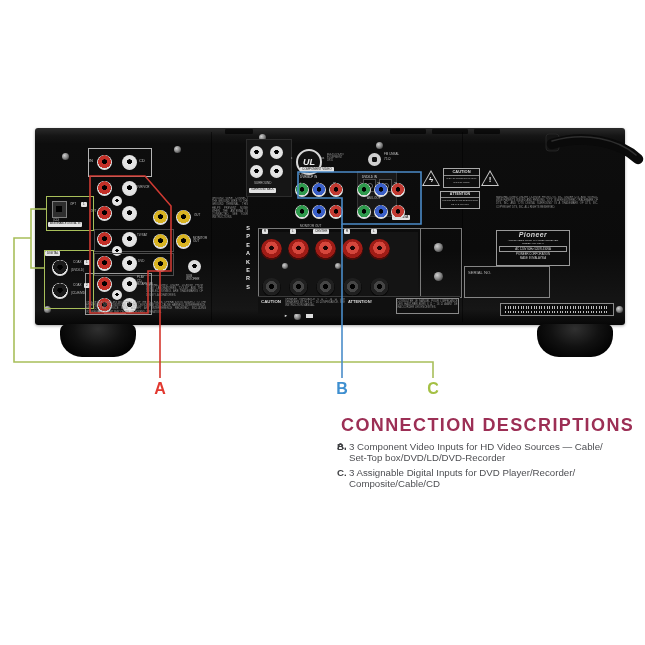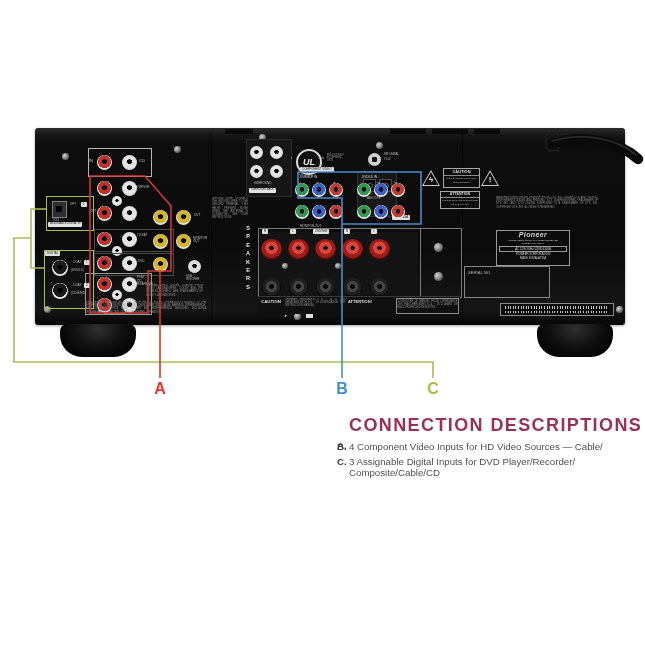--- a/index.html
+++ b/index.html
@@ -30,21 +30,21 @@
   .tiny{color:#909090;font-size:2.6px;line-height:3.2px;text-align:justify;overflow:hidden;}
   .obox{border:1.4px solid;}
   .tri{width:18px;height:16px;clip-path:polygon(50% 0,0 100%,100% 100%);background:#c9c9c9;}
   .tri .in{position:absolute;left:1.5px;top:2px;width:15px;height:13px;clip-path:polygon(50% 0,0 100%,100% 100%);background:#101010;}
   .tri .g{position:absolute;left:0;top:4px;width:18px;text-align:center;color:#e8e8e8;font-size:8px;line-height:12px;font-weight:bold;}
   .wlabel{background:#0e0e0e;border:1px solid #a8a8a8;color:#d8d8d8;text-align:center;overflow:hidden;}
   .wlabel .h{font-size:4px;font-weight:bold;line-height:6px;border-bottom:.5px solid #8a8a8a;}
   .wlabel .s{font-size:2.3px;line-height:2.9px;color:#b5b5b5;padding:1px;}
   .callout-letter{font-size:16px;font-weight:bold;width:18px;text-align:center;}
   .desc{left:337px;top:415px;width:298px;}
-  .desc h2{margin:0 0 4px 12px;font-size:18px;font-weight:bold;letter-spacing:1.4px;white-space:nowrap;}
+  .desc h2{margin:0 0 4px 4px;font-size:18px;font-weight:bold;letter-spacing:1.4px;white-space:nowrap;}
   .item{position:relative;padding-left:12px;font-size:9.7px;line-height:11px;color:#4e4f53;margin-bottom:4.5px;}
   .item .mk{position:absolute;left:0;top:0;font-weight:bold;color:#3f4043;}
   .bars{background:repeating-linear-gradient(90deg,#bdbdbd 0 1px,transparent 1px 2.6px);height:2.6px;}
   .plabel{color:#d4d4d4;text-align:center;}
   .plabel .logo{font-size:7px;font-weight:bold;font-style:italic;letter-spacing:.4px;line-height:8px;}
   .plabel .r1{font-size:2.5px;line-height:3.2px;}
   .plabel .bx{border:.6px solid #9a9a9a;margin:.8px 2px;padding:.6px 0;font-size:2.8px;line-height:3px;}
   .plabel .r2{font-size:2.8px;line-height:3.6px;}
   .vtext{writing-mode:vertical-rl;text-orientation:upright;font-size:5.5px;letter-spacing:2.4px;color:#ececec;font-weight:bold;}
 </style>
@@ -277,21 +277,22 @@
   <div class="ab callout-letter" style="left:333px;top:380px;color:#3e8fd0;">B</div>
   <div class="ab callout-letter" style="left:424px;top:380px;color:#a4c044;">C</div>
 
   <div class="ab desc">
     <h2 style="color:#9c2f55;">CONNECTION DESCRIPTIONS</h2>
     <div class="item">
       <span class="mk">A.</span>
     </div>
     <div class="item">
       <span class="mk">B.</span>
-      <div>4 Component Video Inputs for HD Video Sources — Cable/</div>
+      <div>3 Component Video Inputs for HD Video Sources — Cable/</div>
+      <div>Set-Top box/DVD/LD/DVD-Recorder</div>
     </div>
     <div class="item">
       <span class="mk">C.</span>
       <div>3 Assignable Digital Inputs for DVD Player/Recorder/</div>
       <div>Composite/Cable/CD</div>
     </div>
   </div>
 
 </div>
 

